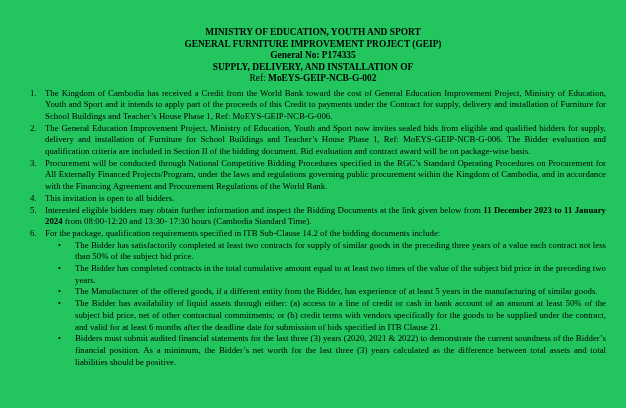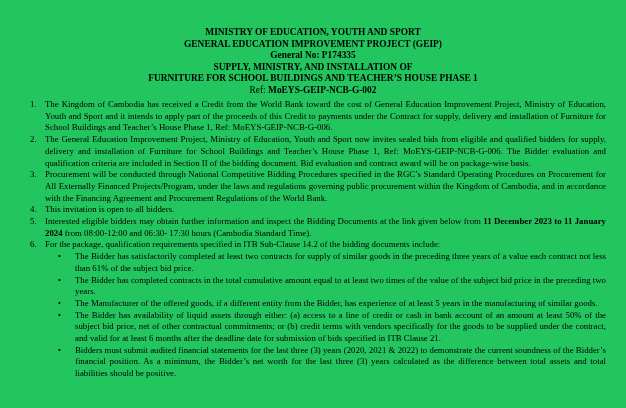--- a/index.html
+++ b/index.html
@@ -53,24 +53,23 @@
     font-weight: bold;
   }
 </style>
 </head>
 <body>
 
 <div class="page">
 
   <div class="doc-header">
     <div>MINISTRY OF EDUCATION, YOUTH AND SPORT</div>
-    <div>GENERAL EDUCATION IMPROVEMENT PROJECT (GEIP)</div>
+    <div>GENERAL FURNITURE IMPROVEMENT PROJECT (GEIP)</div>
     <div>General No: P174335</div>
-    <div>SUPPLY, MINISTRY, AND INSTALLATION OF</div>
-    <div>FURNITURE FOR SCHOOL BUILDINGS AND TEACHER’S HOUSE PHASE 1</div>
+    <div>SUPPLY, DELIVERY, AND INSTALLATION OF</div>
     <div>
       <span class="ref-label">Ref: </span><span>MoEYS-GEIP-NCB-G-002</span>
     </div>
   </div>
 
   <div class="doc-body">
 
     <div class="num-item">
       <span class="num-col">1.</span>
       <div class="item-text">The Kingdom of Cambodia has received a Credit from the World Bank toward the cost of General Education Improvement Project, Ministry of Education, Youth and Sport and it intends to apply part of the proceeds of this Credit to payments under the Contract for supply, delivery and installation of Furniture for School Buildings and Teacher’s House Phase 1, Ref: MoEYS-GEIP-NCB-G-006.</div>
@@ -86,31 +85,31 @@
       <div class="item-text">Procurement will be conducted through National Competitive Bidding Procedures specified in the RGC’s Standard Operating Procedures on Procurement for All Externally Financed Projects/Program, under the laws and regulations governing public procurement within the Kingdom of Cambodia, and in accordance with the Financing Agreement and Procurement Regulations of the World Bank.</div>
     </div>
 
     <div class="num-item">
       <span class="num-col">4.</span>
       <div class="item-text">This invitation is open to all bidders.</div>
     </div>
 
     <div class="num-item">
       <span class="num-col">5.</span>
-      <div class="item-text"><span>Interested eligible bidders may obtain further information and inspect the Bidding Documents at the link given below from </span><span class="bold">11 December 2023 to 11 January 2024</span><span> from 08:00-12:00 and 06:30- 17:30 hours (Cambodia Standard Time).</span></div>
+      <div class="item-text"><span>Interested eligible bidders may obtain further information and inspect the Bidding Documents at the link given below from </span><span class="bold">11 December 2023 to 11 January 2024</span><span> from 08:00-12:20 and 13:30- 17:30 hours (Cambodia Standard Time).</span></div>
     </div>
 
     <div class="num-item">
       <span class="num-col">6.</span>
       <div class="item-text">For the package, qualification requirements specified in ITB Sub-Clause 14.2 of the bidding documents include:</div>
     </div>
 
     <div class="bullet-item">
       <span class="bullet-col">•</span>
-      <div class="item-text">The Bidder has satisfactorily completed at least two contracts for supply of similar goods in the preceding three years of a value each contract not less than 61% of the subject bid price.</div>
+      <div class="item-text">The Bidder has satisfactorily completed at least two contracts for supply of similar goods in the preceding three years of a value each contract not less than 50% of the subject bid price.</div>
     </div>
 
     <div class="bullet-item">
       <span class="bullet-col">•</span>
       <div class="item-text">The Bidder has completed contracts in the total cumulative amount equal to at least two times of the value of the subject bid price in the preceding two years.</div>
     </div>
 
     <div class="bullet-item">
       <span class="bullet-col">•</span>
       <div class="item-text">The Manufacturer of the offered goods, if a different entity from the Bidder, has experience of at least 5 years in the manufacturing of similar goods.</div>

